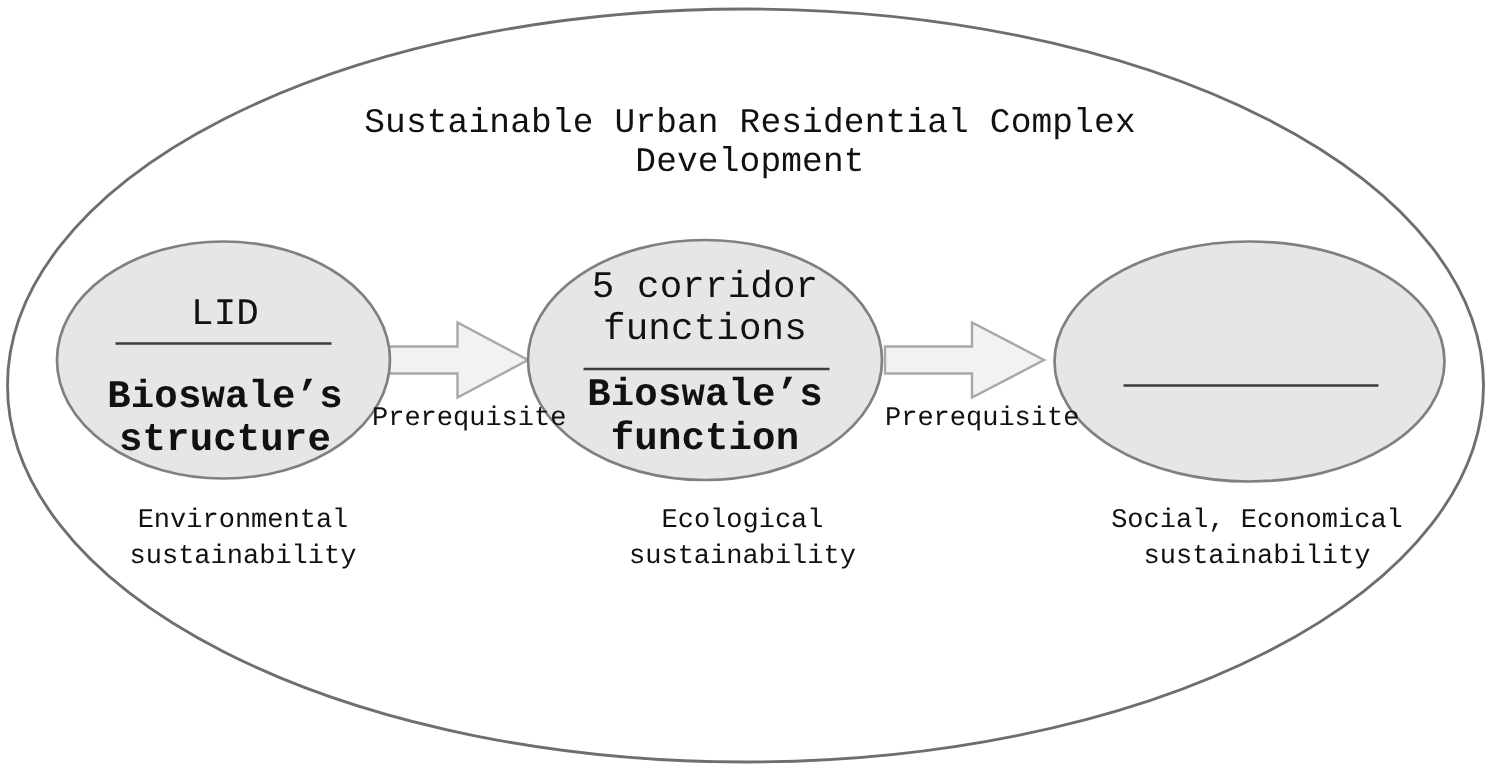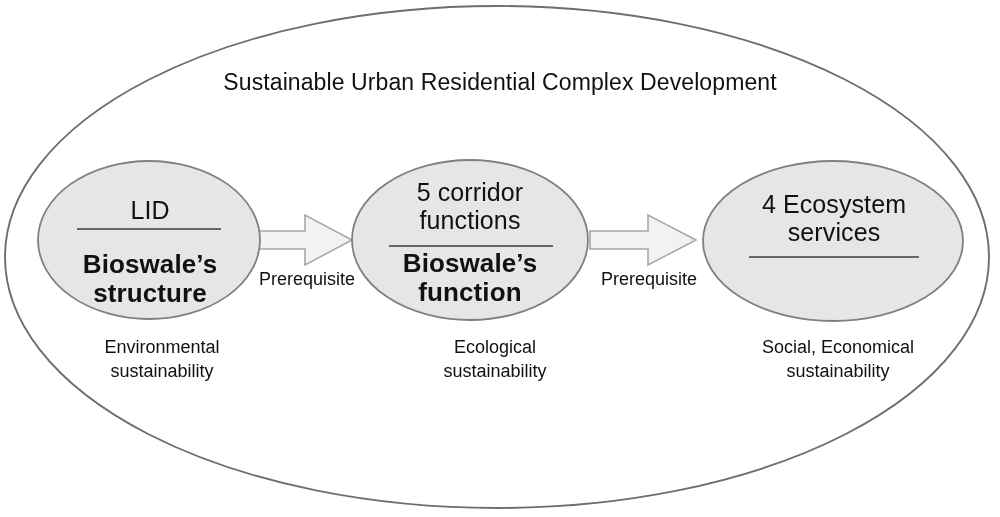--- a/index.html
+++ b/index.html
@@ -25,20 +25,21 @@
     width: 1000px;
     height: 517px;
   }
   .layer {
     position: absolute;
     left: 0;
     top: 0;
     width: 1000px;
     height: 517px;
     pointer-events: none;
+    font-family: Liberation Mono, monospace;
   }
   .layer > * { pointer-events: auto; }
 
   .txt {
     position: absolute;
     text-align: center;
     line-height: 1.12;
     color: #111111;
     white-space: pre-line;
   }
@@ -128,22 +129,20 @@
 
     <div class="txt node-top n1-top">LID</div>
     <div class="txt node-bottom n1-bottom">Bioswale’s
 structure</div>
 
     <div class="txt node-top n2-top">5 corridor
 functions</div>
     <div class="txt node-bottom n2-bottom">Bioswale’s
 function</div>
 
-    <div class="txt node-top n3-top">4 Ecosystem
-services</div>
 
     <div class="txt arrow-label al1">Prerequisite</div>
     <div class="txt arrow-label al2">Prerequisite</div>
 
     <div class="txt caption c1">Environmental
 sustainability</div>
     <div class="txt caption c2">Ecological
 sustainability</div>
     <div class="txt caption c3">Social, Economical
 sustainability</div>

